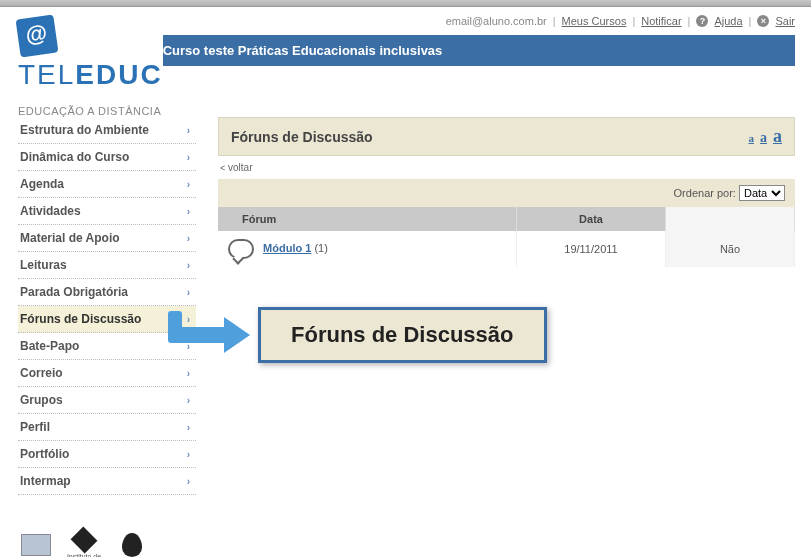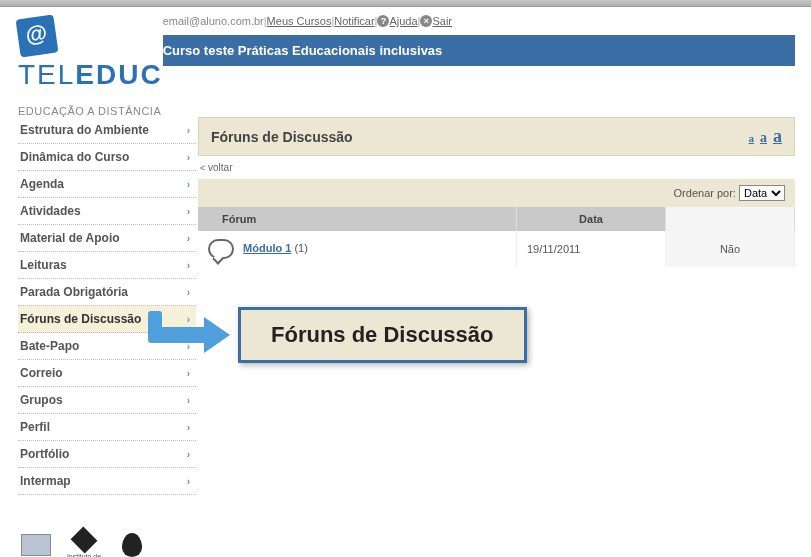--- a/index.html
+++ b/index.html
@@ -6,47 +6,47 @@
 body{width:811px}
 .topbar{background:linear-gradient(#c8c8c8,#b0b0b0);height:6px;border-bottom:1px solid #999}
 .page{background:#fff}
 .header-row{display:flex;justify-content:space-between;align-items:flex-start;padding:8px 16px 0 18px}
 .logo-block{padding-top:2px}
 .logo-at{display:inline-block;width:34px;height:34px;background:#2a72b5;border:2px solid #2a72b5;border-radius:4px;position:relative;transform:rotate(-8deg);margin-bottom:2px}
 .logo-at::before{content:"@";color:#fff;font-size:22px;font-weight:bold;position:absolute;top:2px;left:6px}
 .logo-text{font-size:28px;font-weight:bold;color:#2a72b5;letter-spacing:2px;line-height:1;font-family:Arial,sans-serif}
 .logo-text .thin{font-weight:300}
 .logo-sub{font-size:11px;color:#888;letter-spacing:0.5px;margin-top:16px}
-.util-links{font-size:11px;color:#888;display:flex;align-items:center;flex-wrap:wrap;justify-content:flex-start}
+.util-links{font-size:11px;color:#888;display:flex;gap:6px;align-items:center;flex-wrap:wrap;justify-content:flex-end}
 .util-links .sep{color:#aaa}
 .util-links a{color:#666;text-decoration:underline;cursor:pointer}
 .util-links .icon{display:inline-block;width:12px;height:12px;border-radius:50%;background:#888;color:#fff;font-size:9px;text-align:center;line-height:12px;font-weight:bold;text-decoration:none}
 .course-bar{background:#3b6ea5;color:#fff;font-size:13px;font-weight:bold;padding:8px 0;margin:8px 0 12px 0}
-.main{display:flex;gap:2px;padding:0 16px 16px 18px;align-items:flex-start}
+.main{display:flex;gap:22px;padding:0 16px 16px 18px;align-items:flex-start}
 .sidebar{width:178px;flex-shrink:0}
 .nav-item{display:flex;justify-content:space-between;align-items:center;font-size:12px;color:#555;padding:6px 6px 6px 2px;border-bottom:1px dotted #bbb;cursor:pointer;font-weight:bold}
 .nav-item.active{background:#f5f0d8;color:#333}
 .nav-item .chev{color:#6b8fc2;font-size:10px}
 .content{flex:1;min-width:0}
 .section-head{background:#ebe7d3;border:1px solid #d9d4bc;padding:8px 12px;display:flex;justify-content:space-between;align-items:center}
 .section-head h2{margin:0;font-size:14px;color:#444}
 .font-sizers{display:flex;gap:6px;align-items:baseline}
 .font-sizers span{color:#3b6ea5;text-decoration:underline;cursor:pointer;font-family:'Times New Roman',serif;font-weight:bold}
 .fs-s{font-size:11px}.fs-m{font-size:14px}.fs-l{font-size:18px}
 .back-row{font-size:10px;color:#666;padding:6px 2px}
 .back-row span{cursor:pointer}
 .back-row .lt{font-size:9px}
 .sort-row{background:#ece7d2;font-size:11px;color:#555;padding:6px 10px;text-align:right}
 .sort-row select{font-size:11px;border:1px solid #888;background:#fff}
 .table{width:100%;border-collapse:collapse;font-size:11px}
 .table th{background:#c9c9c9;color:#444;text-align:left;padding:6px 24px;font-weight:bold;border-right:1px solid #ddd}
 .table th.date{width:100px;text-align:center}
 .table th.extra{width:80px;text-align:center;background:#f5f5f5}
 .table td{padding:8px 10px;border-right:1px solid #eee;background:#fff;vertical-align:middle}
-.table td.date{text-align:left;color:#555}
+.table td.date{text-align:center;color:#555}
 .table td.extra{text-align:center;color:#555;background:#f5f5f5}
 .bubble-icon{display:inline-block;width:22px;height:16px;border:2px solid #666;border-radius:10px;position:relative;vertical-align:middle;margin-right:6px}
 .bubble-icon::after{content:"";position:absolute;bottom:-6px;left:4px;width:6px;height:6px;border-left:2px solid #666;border-bottom:2px solid #666;transform:rotate(-45deg);background:#fff}
 .forum-link{color:#3b6ea5;text-decoration:underline;font-weight:bold;cursor:pointer}
 .count{color:#555}
 .callout-wrap{position:relative;margin-top:40px;display:flex;align-items:center}
 .arrow{width:90px;height:44px;position:relative;margin-left:-50px}
 .arrow-body{position:absolute;left:0;top:14px;width:58px;height:16px;background:#4f9fdc;border-radius:3px 0 0 3px}
 .arrow-tail{position:absolute;left:0;top:-2px;width:14px;height:18px;background:#4f9fdc;border-radius:3px 3px 0 0}
 .arrow-head{position:absolute;left:56px;top:4px;width:0;height:0;border-top:18px solid transparent;border-bottom:18px solid transparent;border-left:26px solid #4f9fdc}

